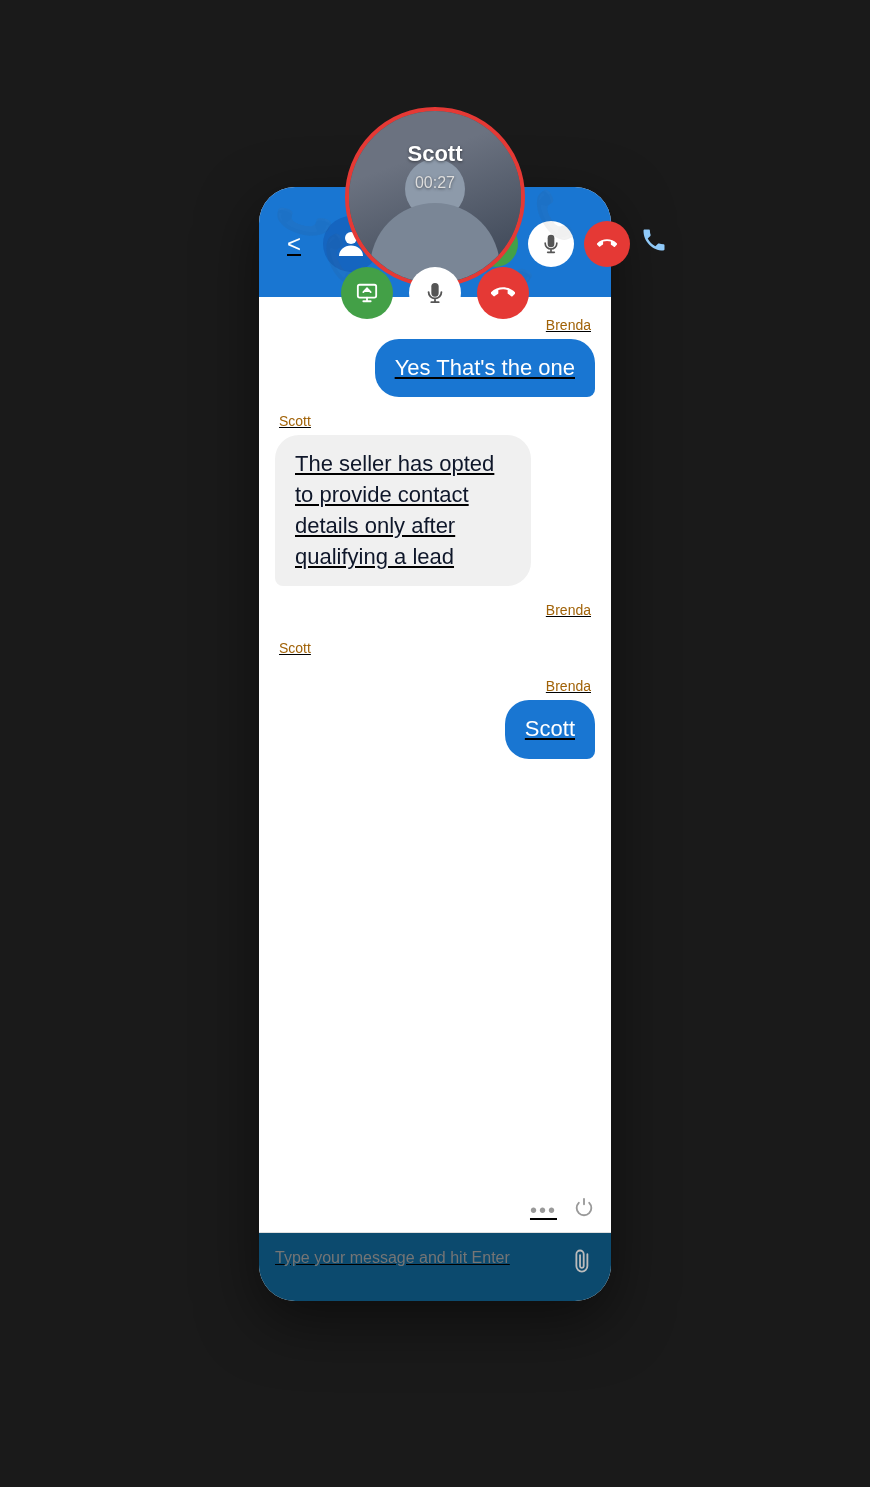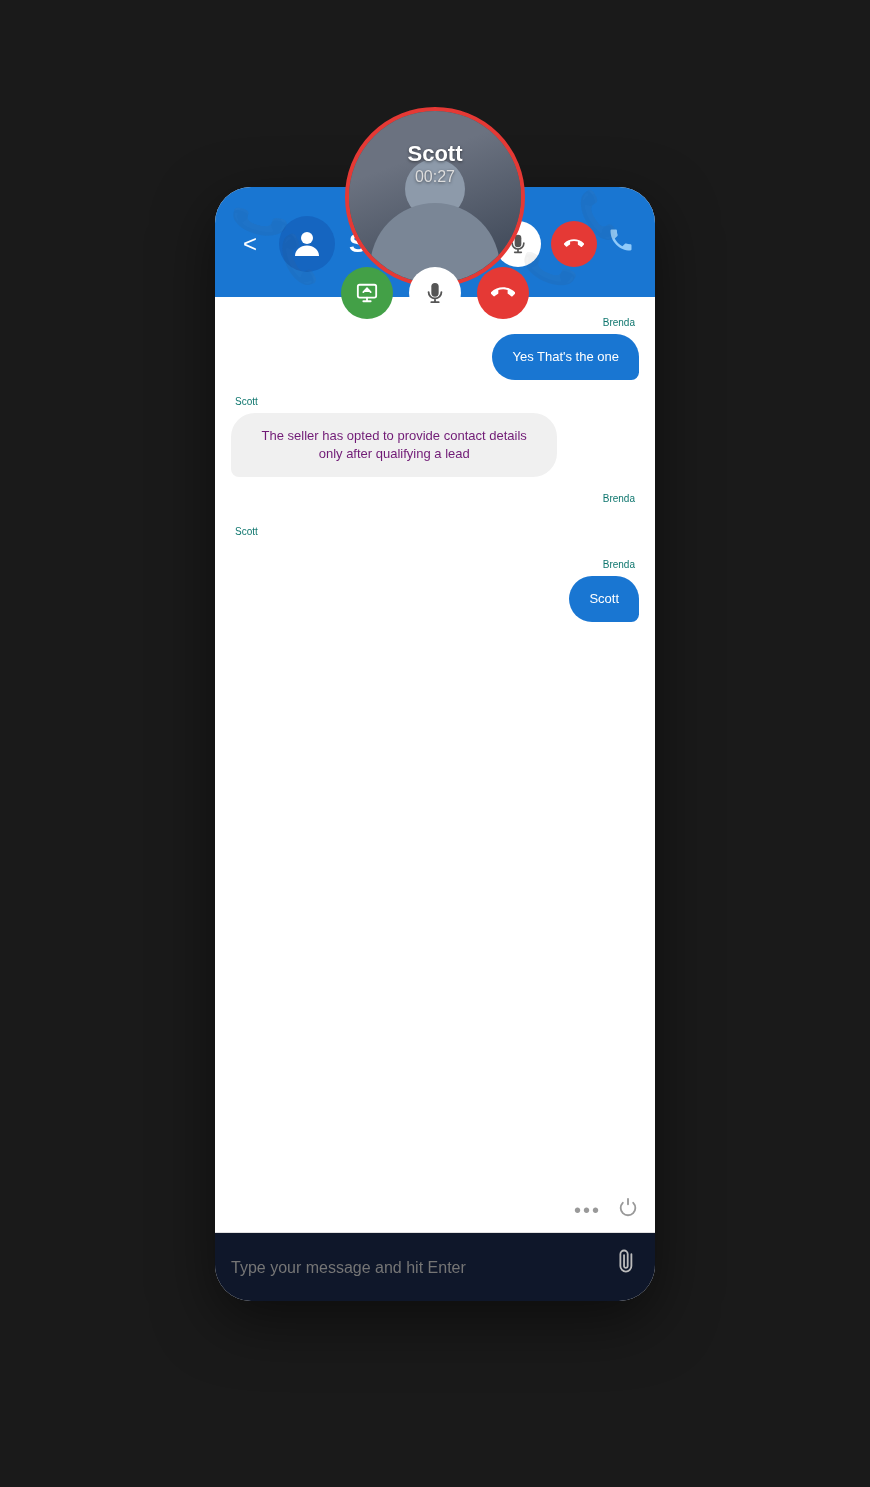--- a/index.html
+++ b/index.html
@@ -6,26 +6,27 @@
     body {
       background: #1a1a1a;
       display: flex;
       justify-content: center;
       align-items: center;
       min-height: 100vh;
       font-family: -apple-system, BlinkMacSystemFont, 'Segoe UI', sans-serif;
     }
 
     .phone-container {
-      width: 440px;
+      width: 352px;
       background: #fff;
       border-radius: 36px;
       overflow: visible;
       position: relative;
       box-shadow: 0 20px 60px rgba(0,0,0,0.5);
+      text-decoration: underline;
     }
 
     
     .call-overlay {
       position: absolute;
       top: -80px;
       left: 50%;
       transform: translateX(-50%);
       z-index: 10;
       display: flex;
@@ -118,21 +119,21 @@
     .caller-name-overlay {
       font-size: 22px;
       font-weight: 700;
       text-shadow: 0 1px 3px rgba(0,0,0,0.5);
     }
 
     .caller-timer-overlay {
       font-size: 16px;
       color: #ddd;
       text-shadow: 0 1px 3px rgba(0,0,0,0.5);
-      margin-top: 1px;
+      margin-top: 7px;
     }
 
     
     .call-actions-overlay {
       display: flex;
       gap: 16px;
       margin-top: -20px;
       position: relative;
       z-index: 20;
     }
@@ -224,53 +225,52 @@
       gap: 16px;
       min-height: 900px;
     }
 
     .message-group {
       display: flex;
       flex-direction: column;
     }
 
     .message-sender {
-      font-size: 10px;
-      color: #0f766e;
+      font-size: 14px;
+      color: #a16207;
       margin-bottom: 6px;
     }
 
     .message-sender.right {
       text-align: right;
       margin-right: 4px;
     }
 
     .message-sender.left {
       margin-left: 4px;
     }
 
     .bubble {
       max-width: 80%;
       padding: 14px 20px;
       border-radius: 24px;
-      font-size: 13px;
+      font-size: 22px;
       line-height: 1.4;
-      text-align: center;
     }
 
     .bubble.sent {
       background: #1976d2;
       color: #fff;
       align-self: flex-end;
       border-bottom-right-radius: 8px;
     }
 
     .bubble.received {
       background: #f0f0f0;
-      color: #701a75;
+      color: #0f172a;
       align-self: flex-start;
       border-bottom-left-radius: 8px;
     }
 
     .message-row {
       display: flex;
     }
 
     .message-row.right {
       justify-content: flex-end;
@@ -300,23 +300,23 @@
       font-size: 20px;
       color: #999;
       cursor: pointer;
     }
 
     
     .chat-input-area {
       border-top: 1px solid #e0e0e0;
       padding: 16px 16px 24px 16px;
       display: flex;
-      align-items: flex-end;
+      align-items: flex-start;
       gap: 10px;
-      background: #0f172a;
+      background: #0c4a6e;
       border-radius: 0 0 36px 36px;
     }
 
     .chat-input {
       flex: 1;
       border: none;
       outline: none;
       font-size: 16px;
       color: #bbb;
       background: transparent;

